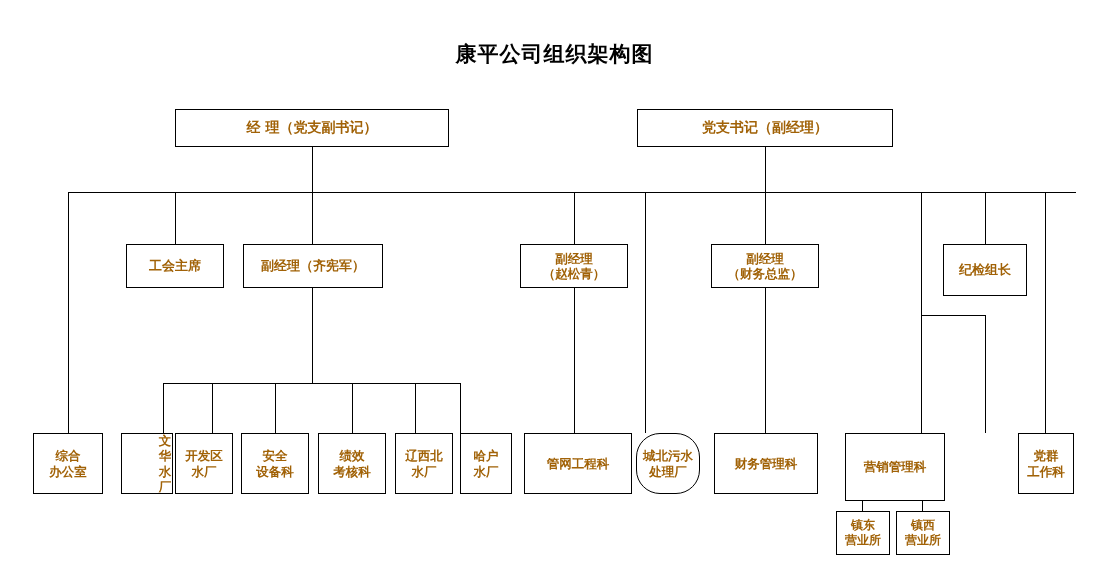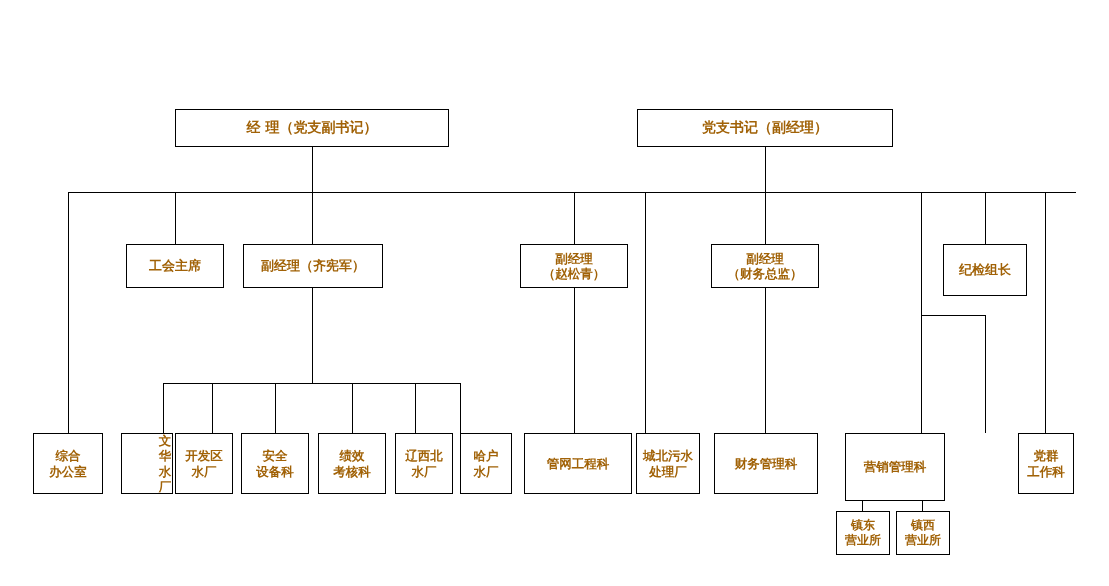--- a/index.html
+++ b/index.html
@@ -46,20 +46,21 @@
     z-index:1;
   }
   .line.h{height:1px;}
   .line.v{width:1px;}
 </style>
 </head>
 <body>
 
 <div id="chart">
 
+  <div id="title">康平公司组织架构图</div>
 
   <div class="line v" style="left:312px;top:147px;height:45px;"></div>
 
   <div class="line v" style="left:765px;top:147px;height:45px;"></div>
 
   <div class="line h" style="left:68px;top:192px;width:1008px;"></div>
 
   <div class="line v" style="left:175px;top:192px;height:52px;"></div>
   <div class="line v" style="left:312px;top:192px;height:52px;"></div>
   <div class="line v" style="left:574px;top:192px;height:52px;"></div>
@@ -110,21 +111,21 @@
 水厂</div>
   <div class="node t3" style="left:241px;top:433px;width:68px;height:61px;">安全
 设备科</div>
   <div class="node t3" style="left:318px;top:433px;width:68px;height:61px;">绩效
 考核科</div>
   <div class="node t3" style="left:395px;top:433px;width:58px;height:61px;">辽西北
 水厂</div>
   <div class="node t3" style="left:460px;top:433px;width:52px;height:61px;">哈户
 水厂</div>
   <div class="node t3" style="left:524px;top:433px;width:108px;height:61px;">管网工程科</div>
-  <div class="node t3" style="left:636px;top:433px;width:64px;height:61px;">城北污水
+  <div class="node t3" style="left:636px;top:433px;width:64px;height:61px;border-radius:24px;">城北污水
 处理厂</div>
   <div class="node t3" style="left:714px;top:433px;width:104px;height:61px;">财务管理科</div>
   <div class="node t3" style="left:845px;top:433px;width:100px;height:68px;">营销管理科</div>
   <div class="node t3" style="left:1018px;top:433px;width:56px;height:61px;">党群
 工作科</div>
 
   <div class="node t4" style="left:836px;top:511px;width:54px;height:44px;">镇东
 营业所</div>
   <div class="node t4" style="left:896px;top:511px;width:54px;height:44px;">镇西
 营业所</div>

